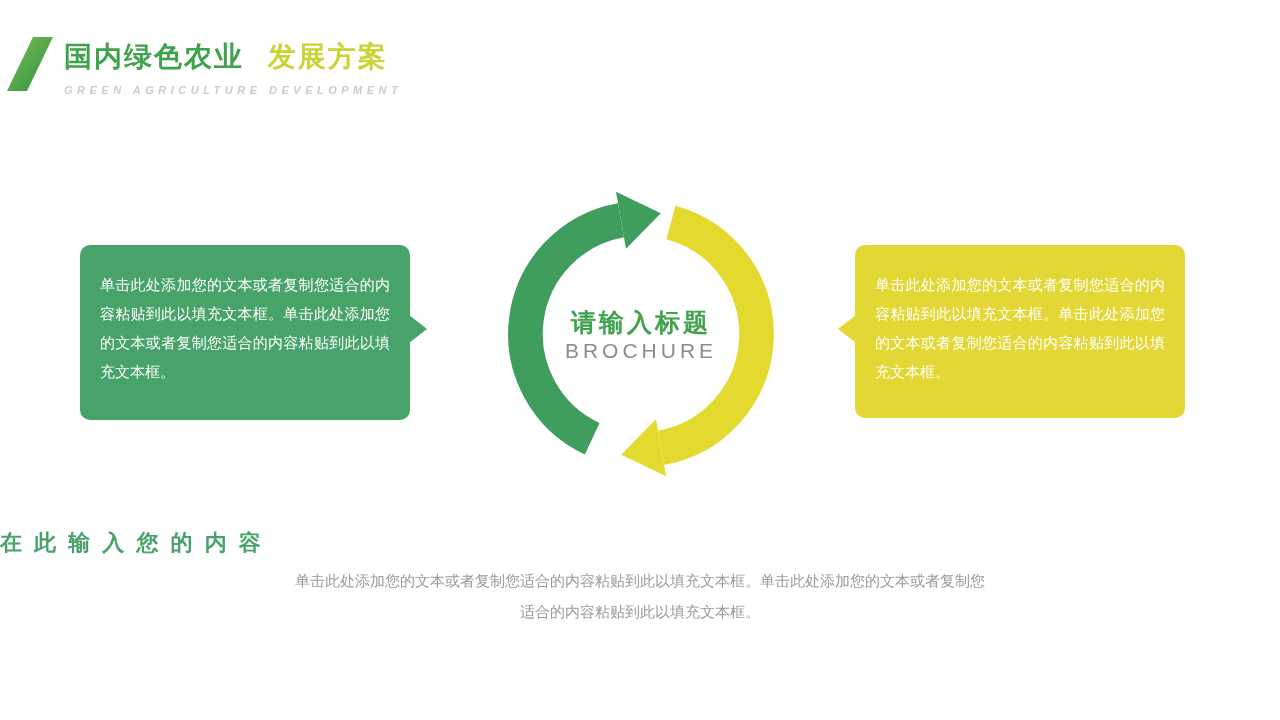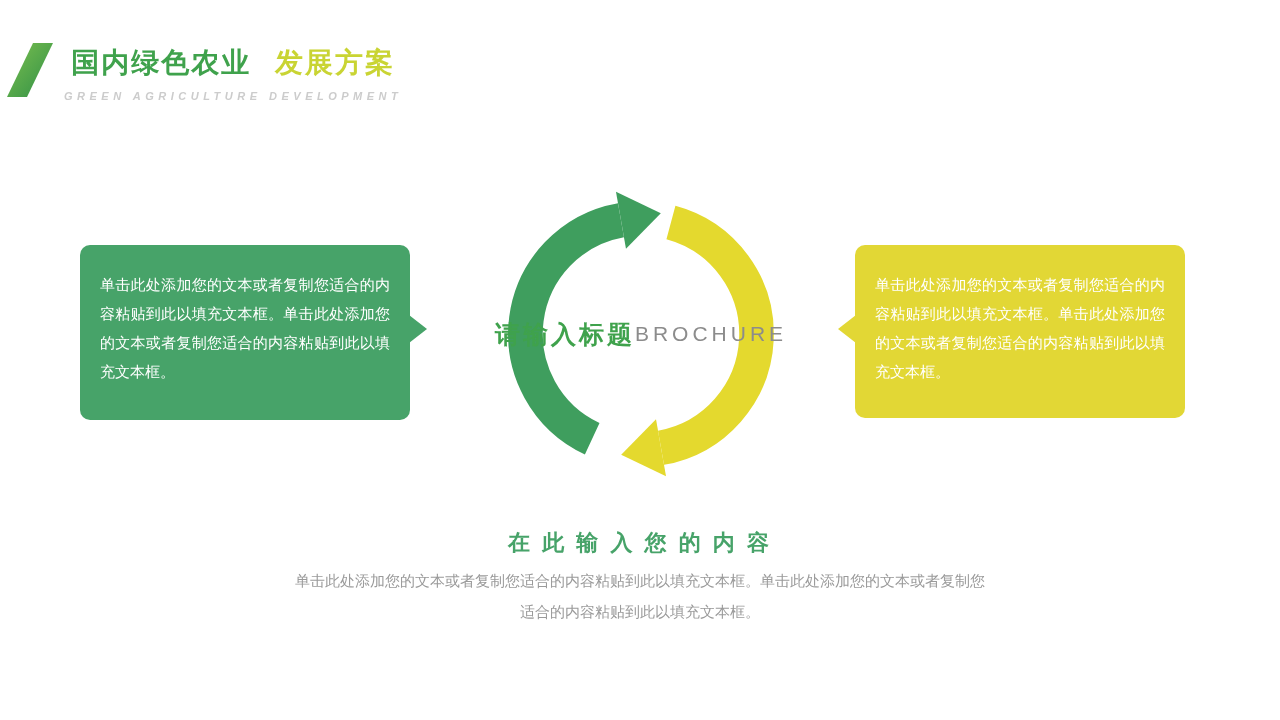--- a/index.html
+++ b/index.html
@@ -6,21 +6,21 @@
   .slide {
     position: relative;
     width: 1280px;
     height: 720px;
     background: #ffffff;
     overflow: hidden;
     font-family: "Liberation Sans", "DejaVu Sans", sans-serif;
   }
 
   
-  .header { position: absolute; left: 0; top: 16px; width: 100%; height: 110px; text-align: center; }
+  .header { position: absolute; left: 0; top: 10px; width: 100%; height: 110px; }
   .logo { position: absolute; left: 6px; top: 26px; width: 48px; height: 56px; }
   .titles { position: absolute; left: 64px; top: 28px; }
   .title-line { font-size: 28px; font-weight: bold; letter-spacing: 2px; white-space: nowrap; }
   .title-main { color: var(--title_green); }
   .title-accent { color: var(--title_yellow); margin-left: 14px; }
   .subtitle {
     margin-top: 8px;
     font-size: 11px;
     letter-spacing: 4.5px;
     color: var(--subtitle_gray);
@@ -66,35 +66,35 @@
 
   
   .cycle-wrap { position: absolute; left: 487px; top: 180px; width: 308px; height: 308px; }
   .cycle-svg { position: absolute; left: 0; top: 0; width: 100%; height: 100%; }
   .arc-green { stroke: var(--arrow_green); fill: none; stroke-width: 36; }
   .arc-yellow { stroke: var(--arrow_yellow); fill: none; stroke-width: 36; }
   .head-green { fill: var(--arrow_green); }
   .head-yellow { fill: var(--arrow_yellow); }
   .center-text {
     position: absolute; left: 0; top: 0; width: 100%; height: 100%;
-    display: flex; flex-direction: row; align-items: center; justify-content: center;
+    display: flex; flex-direction: column; align-items: center; justify-content: center;
   }
   .center-title {
     color: var(--title_green);
     font-size: 25px; font-weight: bold; letter-spacing: 3px;
   }
   .center-subtitle {
     color: var(--center_gray);
     font-size: 21px; letter-spacing: 4px;
   }
 
   
   .footer-heading {
     position: absolute; left: 0; top: 528px; width: 100%;
-    text-align: center;
+    text-align: left;
     color: var(--bubble_green);
     font-size: 22px; font-weight: bold; letter-spacing: 3px;
   }
   .footer-body {
     position: absolute; left: 50%; top: 566px;
     transform: translateX(-50%);
     width: 700px;
     text-align: center;
     color: var(--body_gray);
     font-size: 15px; line-height: 2.05;

